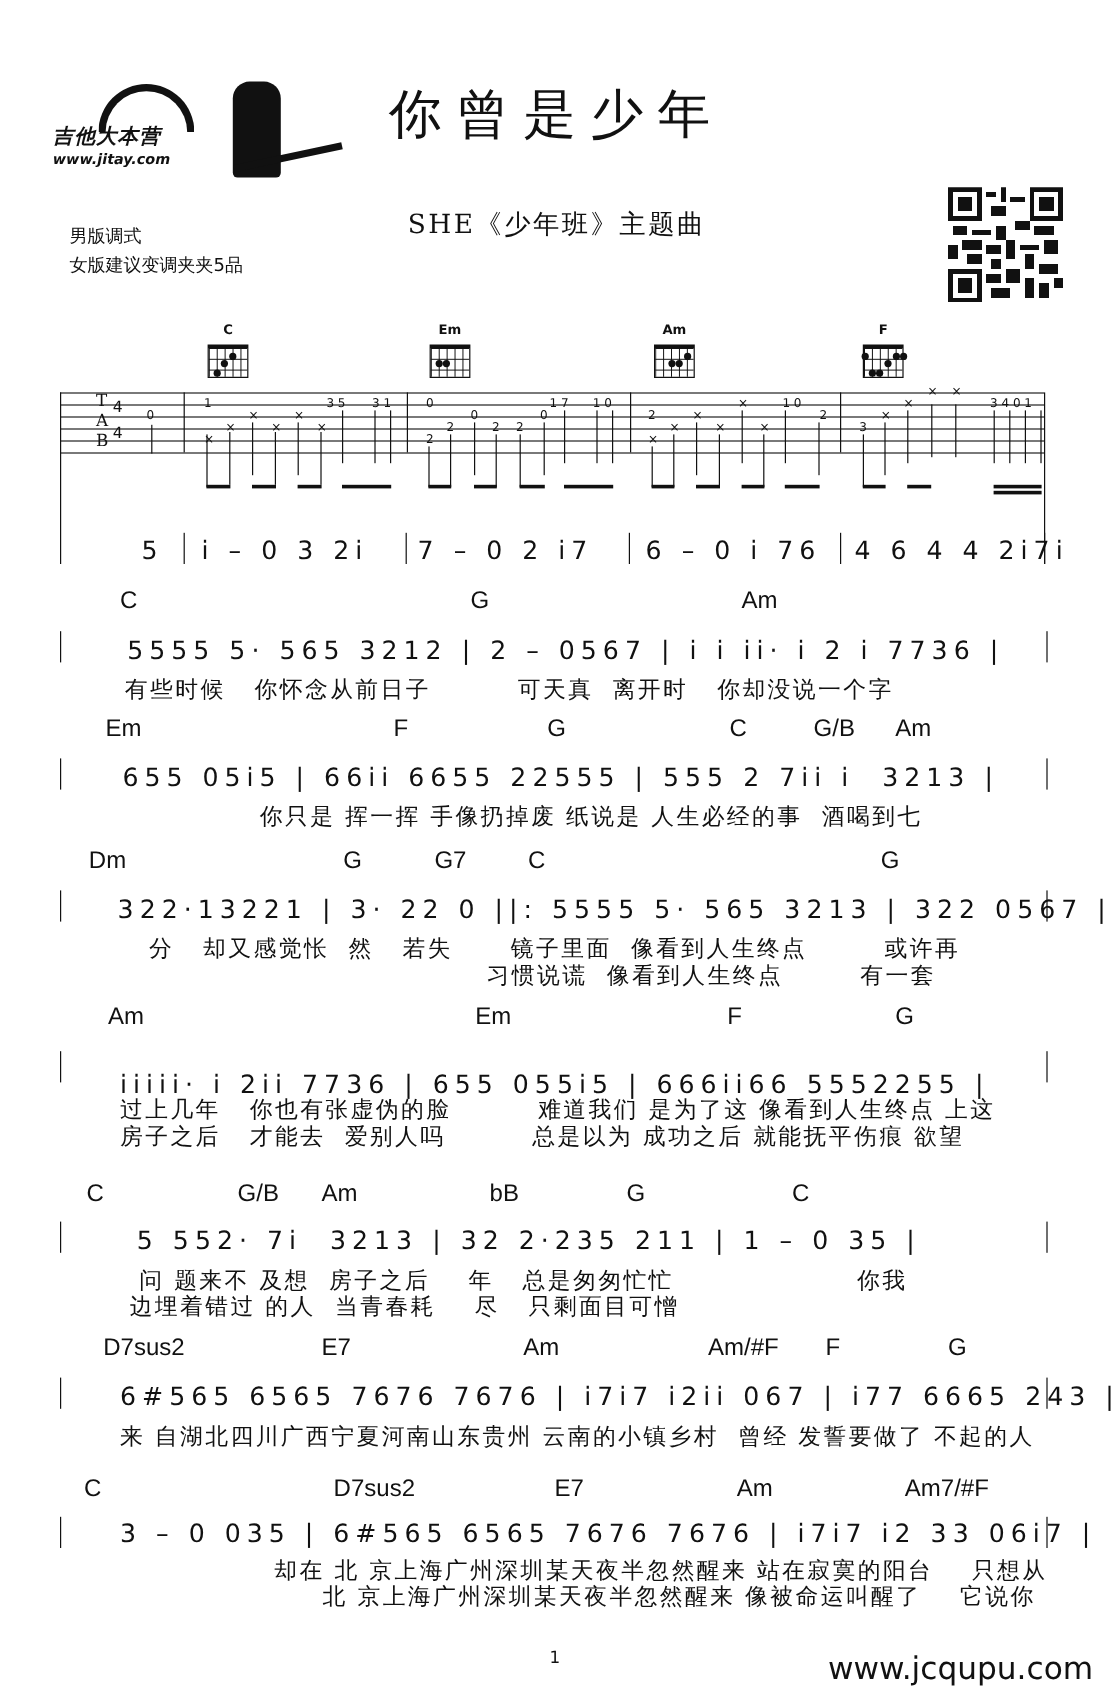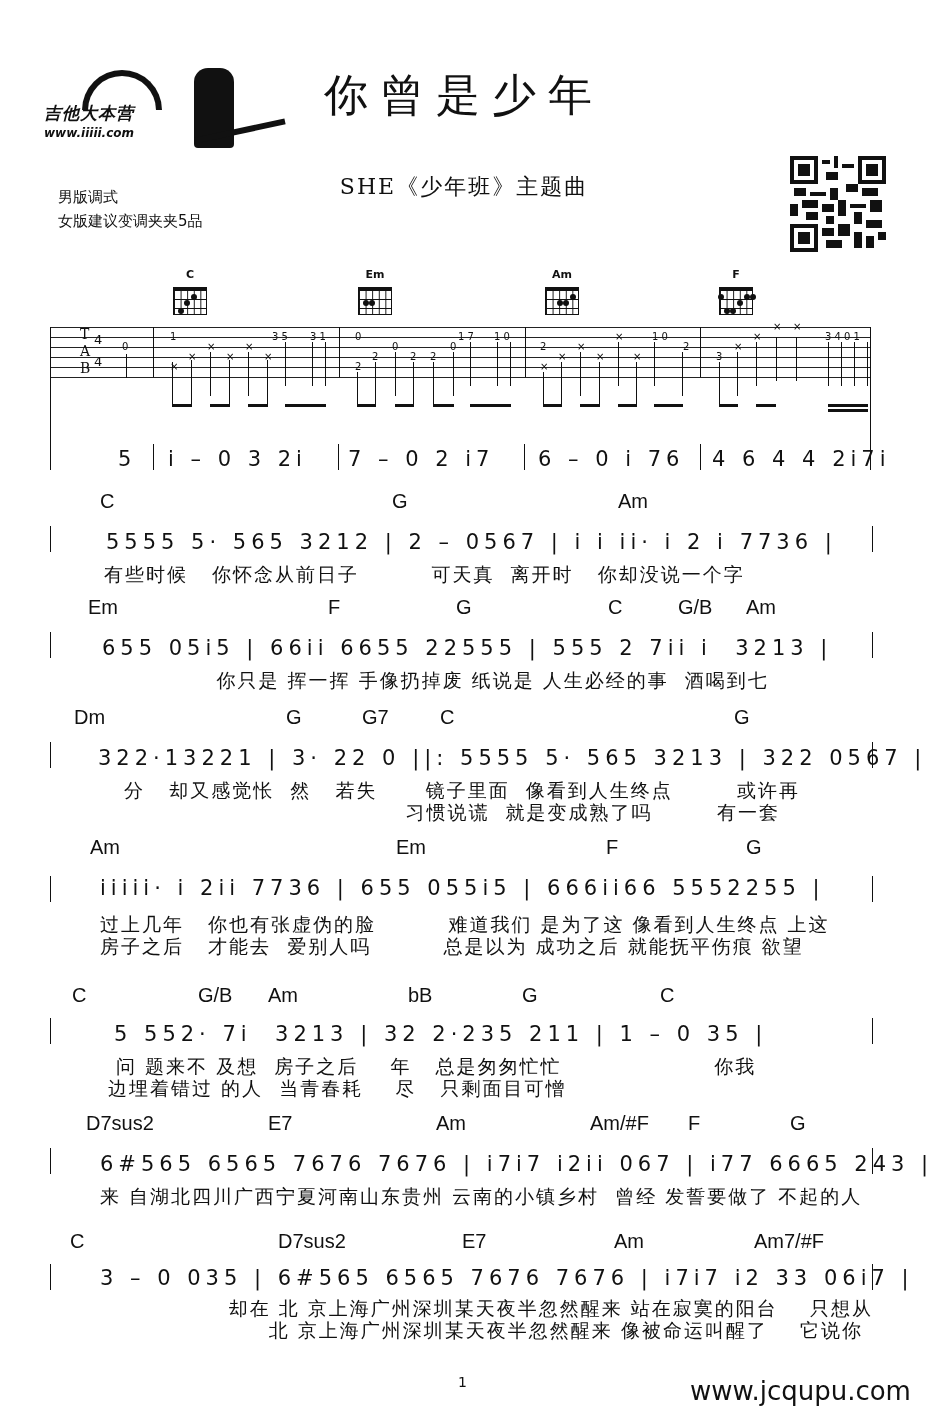--- a/index.html
+++ b/index.html
@@ -34,21 +34,21 @@
   .barline{position:absolute;width:1px;height:26px;background:#111;}
   .pageno{left:458px;top:1374px;font-size:14px;}
   .site{left:690px;top:1376px;font-size:26px;font-family:"DejaVu Sans",sans-serif;}
 </style>
 </head>
 <body>
 
 <div class="abs logo">
   <div class="logo-arc"></div>
   <div class="logo-text">吉他大本营</div>
-  <div class="logo-url">www.iiiii.com</div>
+  <div class="logo-url">www.jitay.com</div>
   <div class="logo-fig"></div>
   <div class="logo-guitar"></div>
 </div>
 
 <div class="abs title">你曾是少年</div>
 <div class="abs subtitle">SHE《少年班》主题曲</div>
 <div class="abs tune" style="top:188px">男版调式</div>
 <div class="abs tune" style="top:212px">女版建议变调夹夹5品</div>
 
 <svg class="abs qr" viewBox="0 0 24 24" shape-rendering="crispEdges">
@@ -273,30 +273,30 @@
 <div class="row" style="top:706px">
   <div class="chords" style="left:28px">Dm</div>
   <div class="chords" style="left:240px">G</div>
   <div class="chords" style="left:316px">G7</div>
   <div class="chords" style="left:394px">C</div>
   <div class="chords" style="left:688px">G</div>
   <div class="barline" style="left:4px;top:36px"></div>
   <div class="notes" style="left:52px;top:40px">322·13221 | 3· 22 0 ||: 5555 5· 565 3213 | 322 0567 |</div>
   <div class="barline" style="left:826px;top:36px"></div>
   <div class="lyric" style="left:54px;top:72px">   分   却又感觉怅  然   若失      镜子里面  像看到人生终点        或许再</div>
-  <div class="lyric" style="left:54px;top:94px">                                      习惯说谎  就是变成熟了吗        有一套</div>
+  <div class="lyric" style="left:54px;top:94px">                                      习惯说谎  像看到人生终点        有一套</div>
 </div>
 
 <div class="row" style="top:836px">
   <div class="chords" style="left:44px">Am</div>
   <div class="chords" style="left:350px">Em</div>
   <div class="chords" style="left:560px">F</div>
   <div class="chords" style="left:700px">G</div>
   <div class="barline" style="left:4px;top:40px"></div>
-  <div class="notes" style="left:54px;top:40px">iiiii· i 2ii 7736 | 655 055i5 | 666ii66 5552255 |</div>
+  <div class="notes" style="left:54px;top:56px">iiiii· i 2ii 7736 | 655 055i5 | 666ii66 5552255 |</div>
   <div class="barline" style="left:826px;top:40px"></div>
   <div class="lyric" style="left:54px;top:76px">过上几年   你也有张虚伪的脸         难道我们 是为了这 像看到人生终点 上这</div>
   <div class="lyric" style="left:54px;top:98px">房子之后   才能去  爱别人吗         总是以为 成功之后 就能抚平伤痕 欲望</div>
 </div>
 
 <div class="row" style="top:984px">
   <div class="chords" style="left:26px">C</div>
   <div class="chords" style="left:152px">G/B</div>
   <div class="chords" style="left:222px">Am</div>
   <div class="chords" style="left:362px">bB</div>

